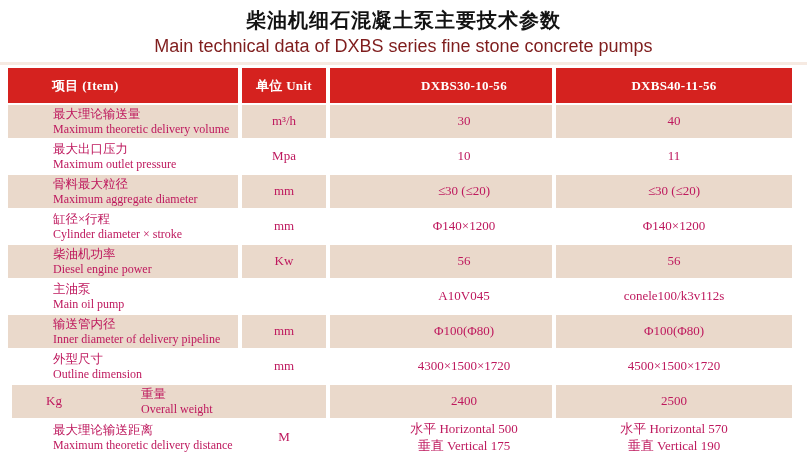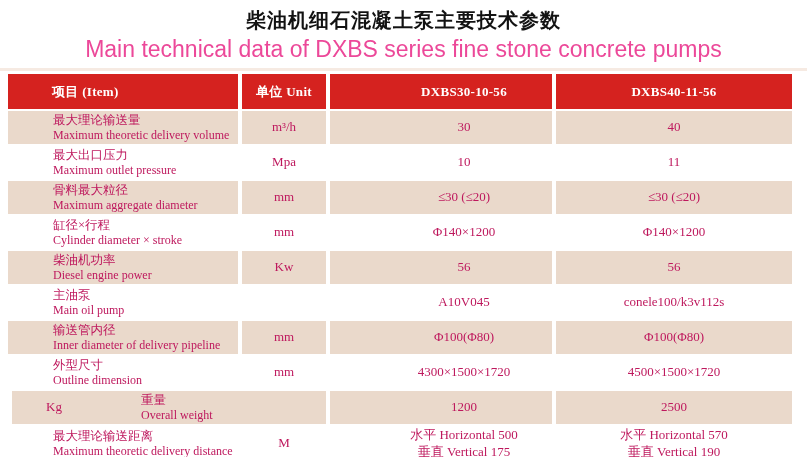--- a/index.html
+++ b/index.html
@@ -10,22 +10,22 @@
     color: #3f3e3c;
     overflow: hidden;
   }
   .page { width: 807px; height: 457px; position: relative; background: #fff; }
 
   .title-zh {
     text-align: center; font-size: 20px; font-weight: bold;
     color: #121212; padding-top: 7px; letter-spacing: 1px;
   }
   .title-en {
-    text-align: center; font-size: 23px; font-weight: 400;
-    color: #ec4899; margin-top: 2px;
+    text-align: center; font-size: 18px; font-weight: 400;
+    color: #7f1d1d; margin-top: 2px;
   }
   .top-strip {
     width: 807px; height: 3px; background: #f6eae2; margin-top: 5px;
   }
 
   .tbl { margin: 3px 0 0 8px; width: 794px; }
   .row { display: flex; margin-bottom: 2px; font-family: Liberation Serif, serif; }
   .cell { flex: 0 0 auto; }
   .c1 { width: 230px; }
   .c2 { width: 84px;  margin-left: 4px; }
@@ -154,21 +154,21 @@
       <div class="cell c3">4300×1500×1720</div>
       <div class="cell c4">4500×1500×1720</div>
     </div>
 
     <div class="row body">
       <div class="cell c2">Kg</div>
       <div class="cell c1">
         <div class="label-zh">重量</div>
         <div class="label-en">Overall weight</div>
       </div>
-      <div class="cell c3">1200</div>
+      <div class="cell c3">2400</div>
       <div class="cell c4">2500</div>
     </div>
 
     <div class="row body">
       <div class="cell c1">
         <div class="label-zh">最大理论输送距离</div>
         <div class="label-en">Maximum theoretic delivery distance</div>
       </div>
       <div class="cell c2">M</div>
       <div class="cell c3">水平 Horizontal 500

